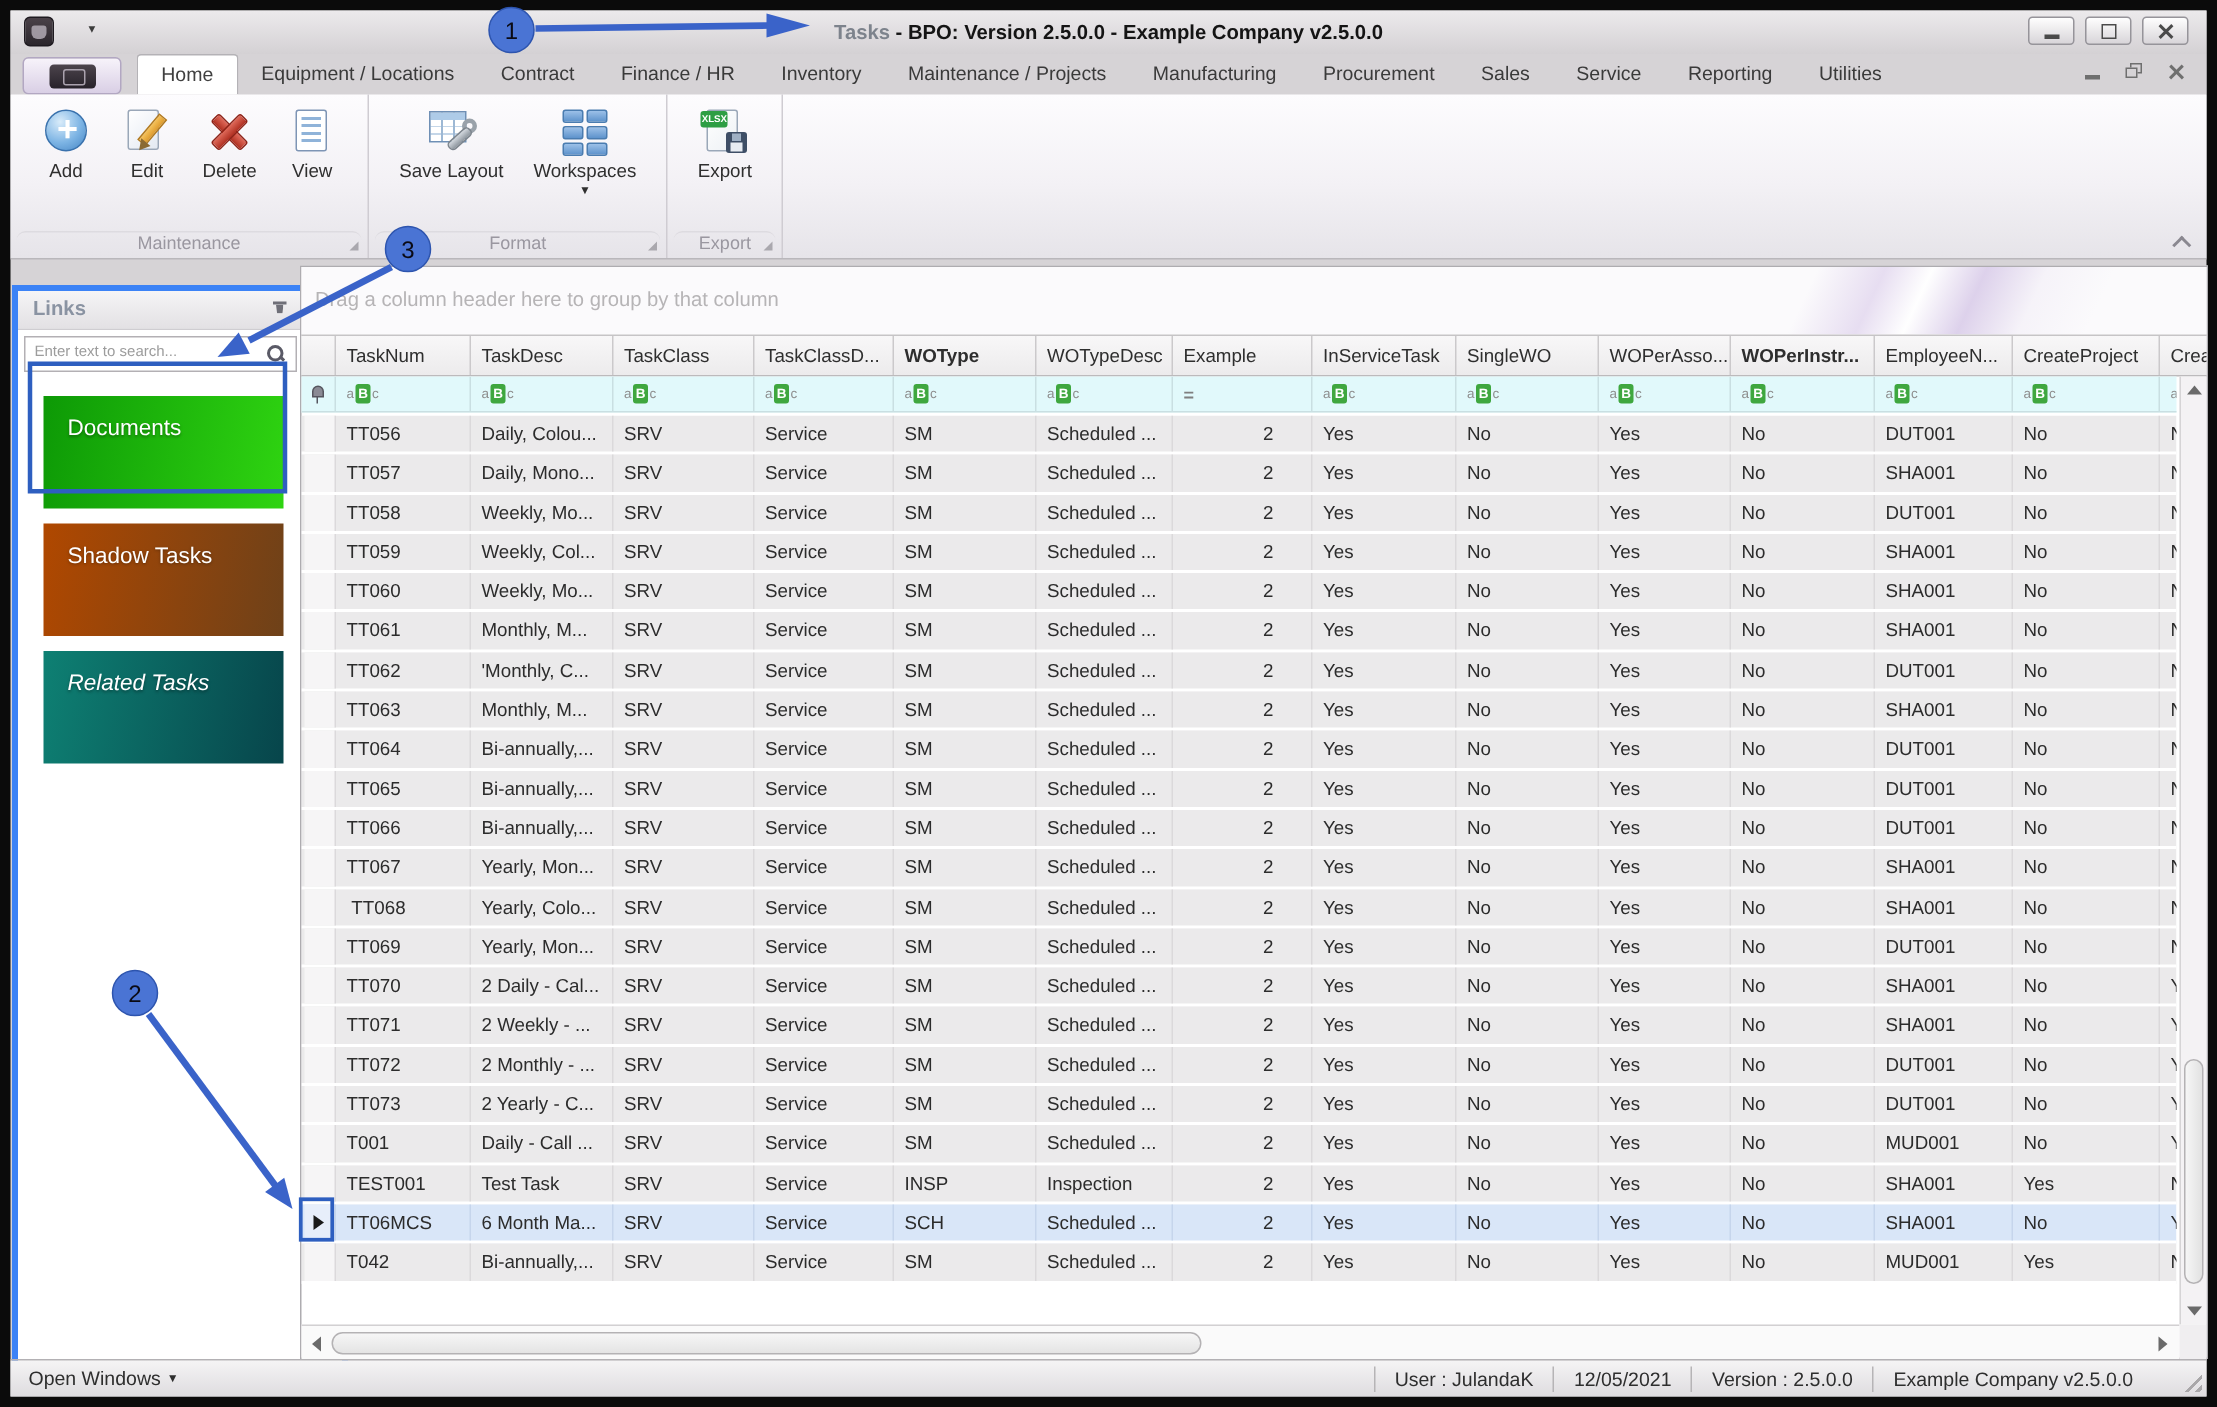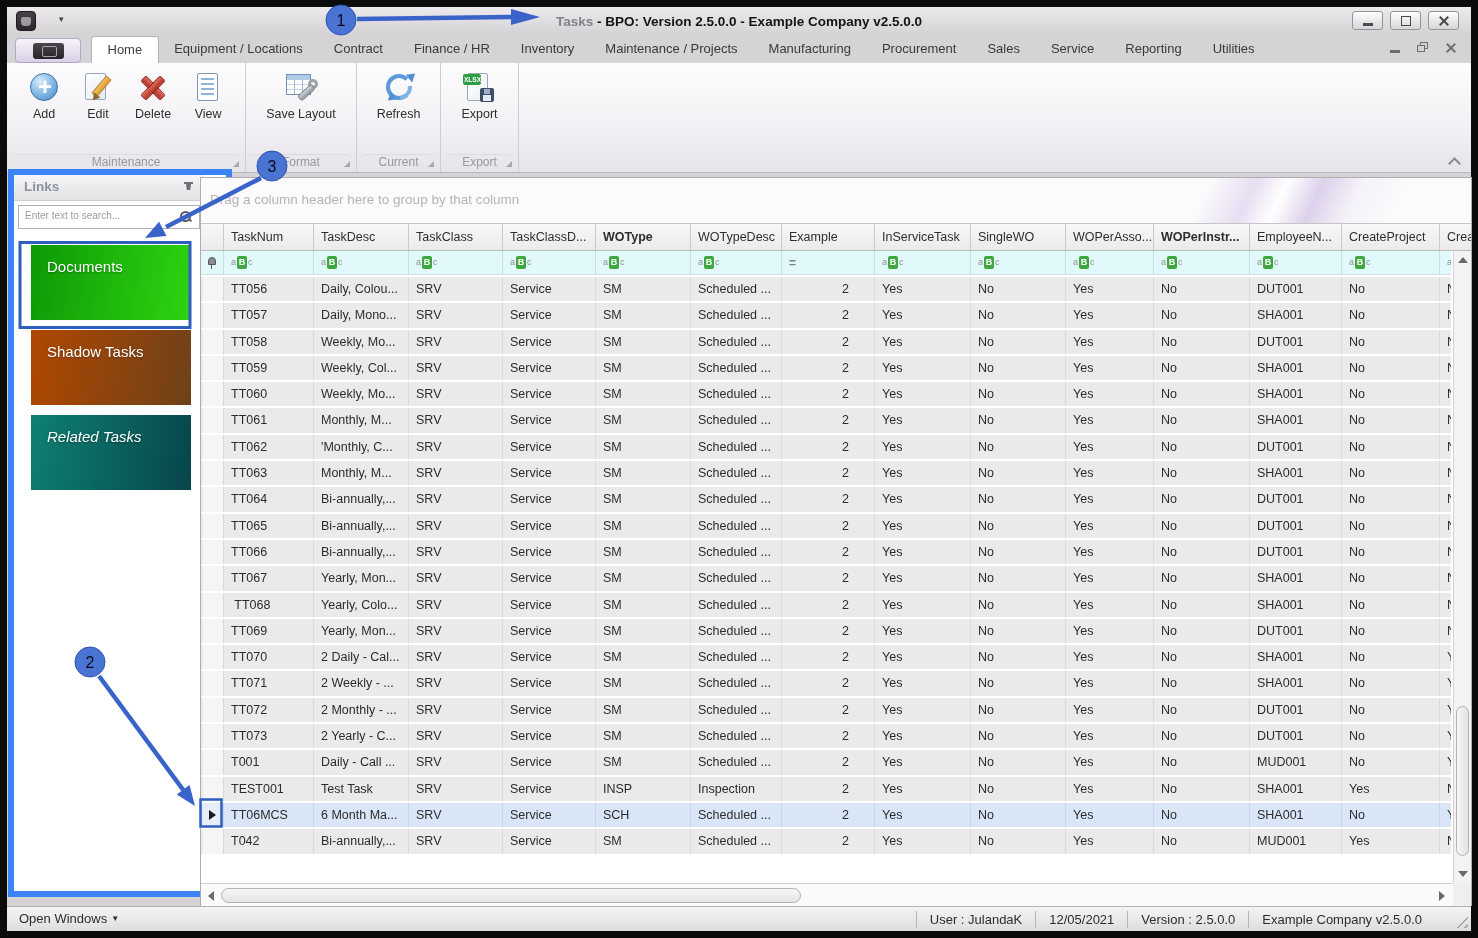--- a/index.html
+++ b/index.html
@@ -105,22 +105,22 @@
     transform:rotate(50deg); }
   .ico-export .page { position:absolute; left:5px; top:2px; width:21px; height:28px;
     background:linear-gradient(135deg,#fff,#edf1f5); border:1px solid #9aa7b8; border-radius:2px; }
   .ico-export .lbl { position:absolute; left:1px; top:3px; width:18px; height:11px; background:#2e9e44;
     border-radius:2px; color:#fff; font-size:6.5px; font-weight:bold; text-align:center; line-height:11px; }
   .ico-export .flp { position:absolute; left:18px; top:17px; width:14px; height:14px; background:#3e4e66; border-radius:2px; }
   .ico-export .flp::before { content:""; position:absolute; left:4px; top:1px; width:6px; height:5px; background:#9fb0c4; }
   .ico-export .flp::after { content:""; position:absolute; left:3px; top:7px; width:8px; height:6px; background:#e8ecf2; }
 
   
-  #linkspanel { position:absolute; left:1px; top:162px; width:224px; height:728px; background:#fff;
-    border:6px solid #3b82f6; }
+  #linkspanel { position:absolute; left:1px; top:183px; width:224px; height:728px; background:#fff;
+    border:4px solid #3b82f6; }
   #linkshead { position:absolute; left:0; top:0; width:190px; height:26px;
     background:linear-gradient(#f5f4f6,#e3e1e4); border-bottom:1px solid #cfcdd1; }
   #linkshead .lt { position:absolute; left:10px; top:4px; font-size:13.5px; font-weight:bold; color:#8a93a2; }
   .pin { position:absolute; right:10px; top:7px; width:11px; height:13px; }
   .pin::before { content:""; position:absolute; left:1px; top:0; width:9px; height:2px; background:#6f6f78; }
   .pin::after { content:""; position:absolute; left:3px; top:2px; width:5px; height:6px; background:#6f6f78;
     clip-path:polygon(0 0, 100% 0, 85% 100%, 15% 100%); }
   #searchbox { position:absolute; left:4px; top:30px; width:182px; height:24px; background:#fff;
     border:1px solid #b3b0b4; }
   #searchbox .ph { position:absolute; left:6px; top:4px; font-size:10px; color:#9c9c9c; }
@@ -299,36 +299,34 @@
         <div class="rgroup">
           <div class="rbtns">
             <div class="rbtn">
               <div class="ico ico-save">
                 <span class="tbl"></span>
                 <span class="wrh"></span>
                 <span class="wr"></span>
               </div>
               <div class="rlabel">Save Layout</div>
             </div>
+            <div class="rbtn">
+              <div class="ico ico-ws">
+                <i></i>
+                <i></i>
+                <i></i>
+                <i></i>
+                <i></i>
+                <i></i>
+              </div>
+              <div class="rlabel">Workspaces</div>
+              <div class="caret">▼</div>
+            </div>
           </div>
           <div class="glabel">Format<span class="launcher"></span></div>
-        </div>
-        <div class="rgroup">
-          <div class="rbtns">
-            <div class="rbtn">
-              <div class="ico ico-refresh">
-                <span class="arc"></span>
-                <span class="arc2"></span>
-                <span class="t1"></span>
-                <span class="t2"></span>
-              </div>
-              <div class="rlabel">Refresh</div>
-            </div>
-          </div>
-          <div class="glabel">Current<span class="launcher"></span></div>
         </div>
         <div class="rgroup">
           <div class="rbtns">
             <div class="rbtn">
               <div class="ico ico-export">
                 <span class="page"></span>
                 <span class="lbl">XLSX</span>
                 <span class="flp"></span>
               </div>
               <div class="rlabel">Export</div>

